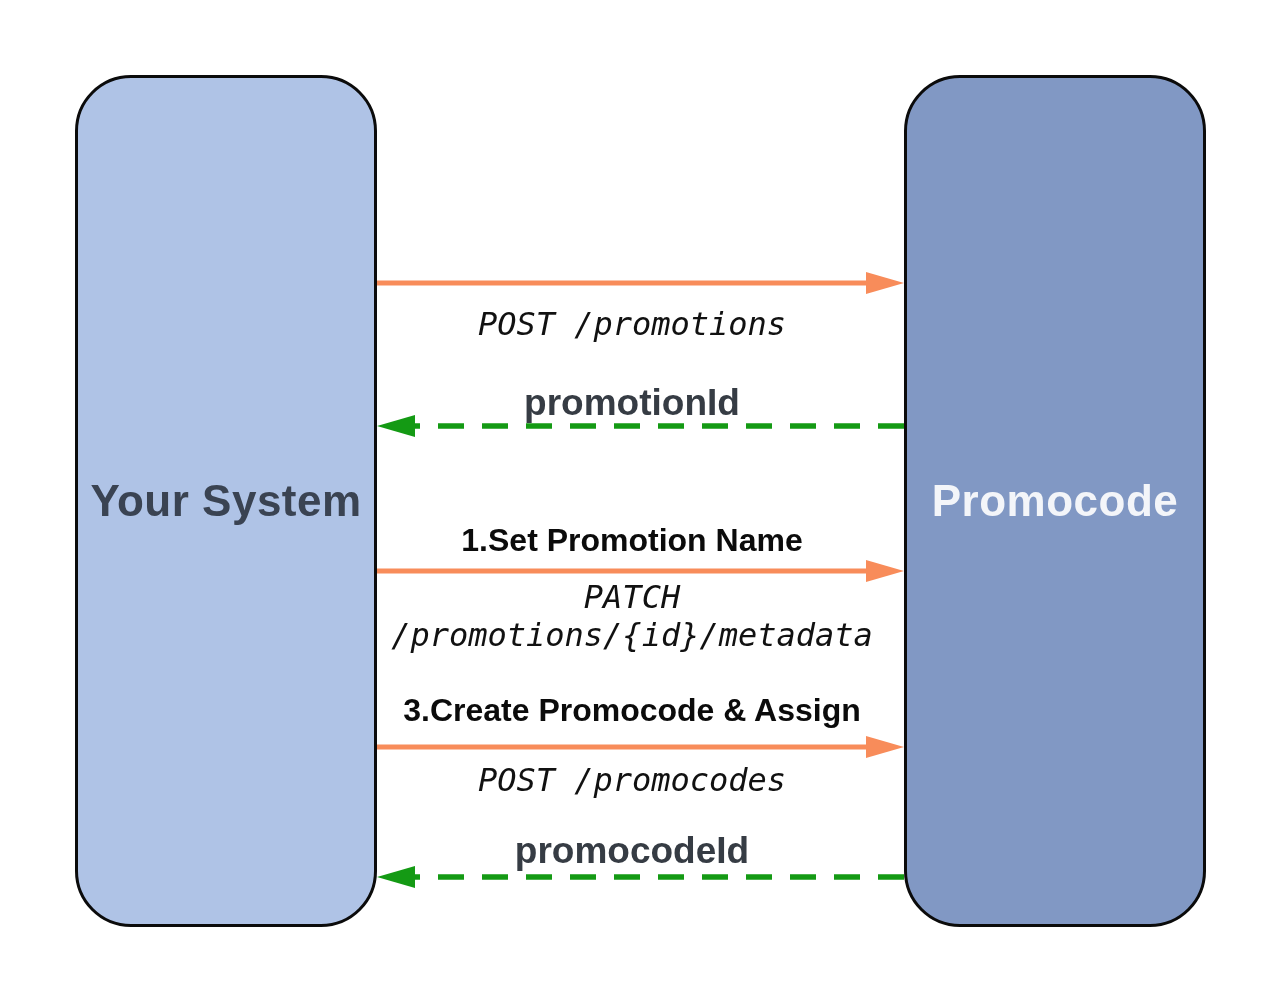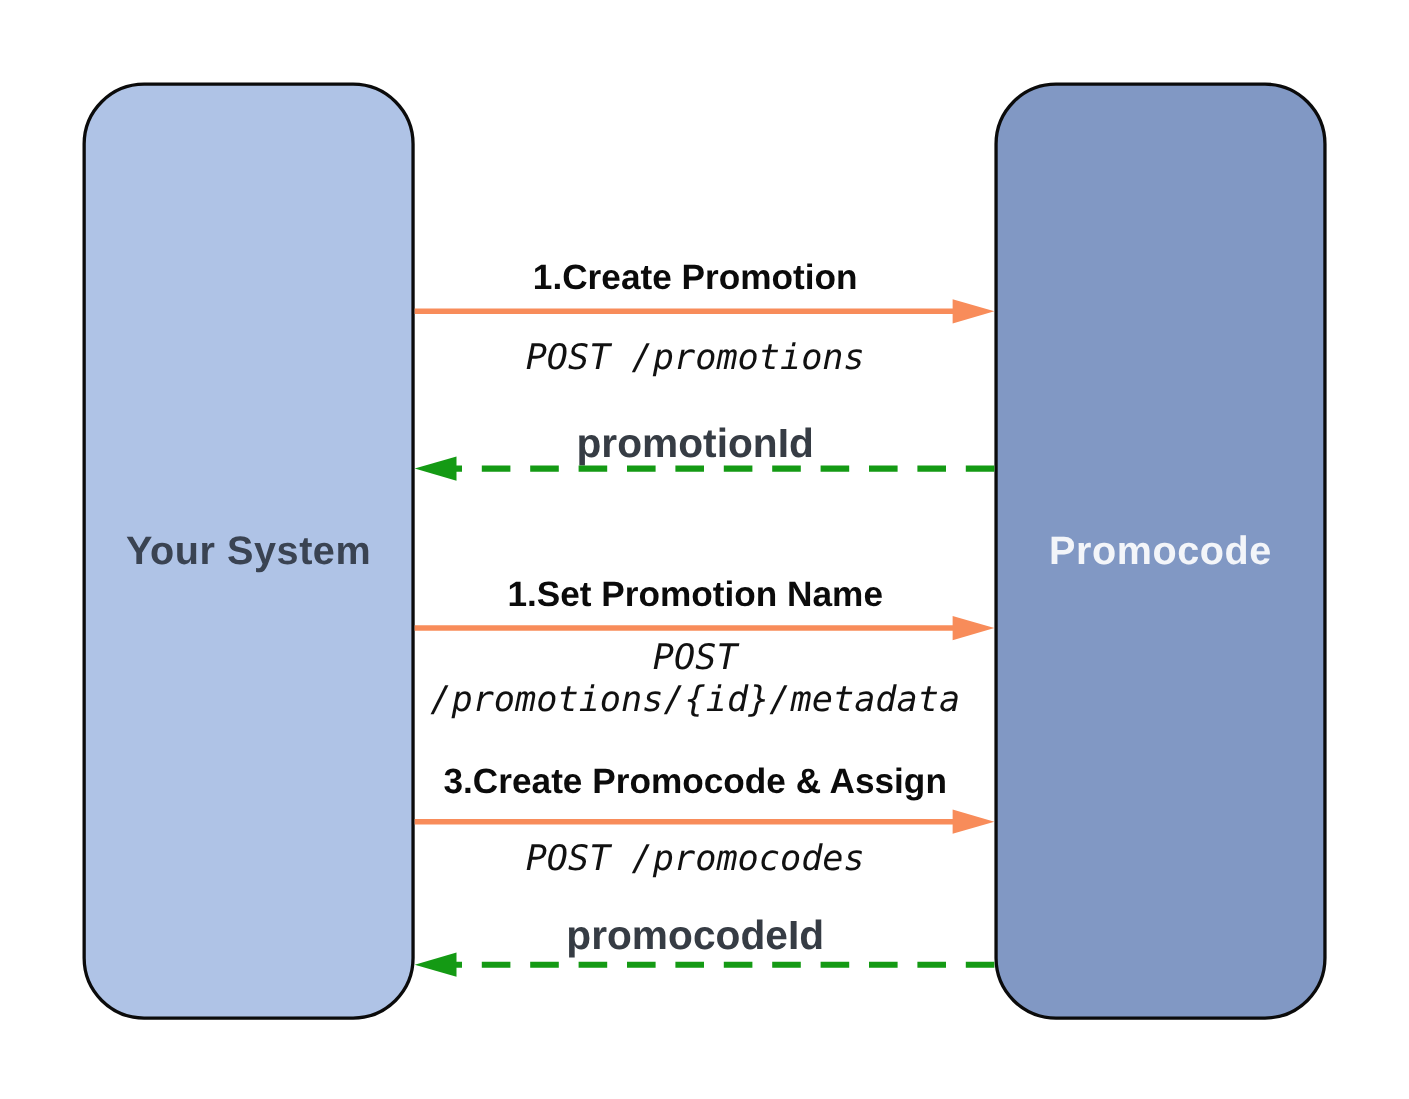--- a/index.html
+++ b/index.html
@@ -35,21 +35,21 @@
     border:3.5px solid var(--actor-border);
     border-radius:56px;
     box-sizing:border-box;
     display:flex;
     align-items:center;
     justify-content:center;
   }
   .actor-left{ left:75px;  background:var(--actor-left-bg); }
   .actor-right{ left:904px; background:var(--actor-right-bg); }
   .actor-label{
-    font-size:36px;
+    font-size:44px;
     font-weight:bold;
     letter-spacing:0.5px;
   }
   .actor-left .actor-label{ color:var(--left-label-text); }
   .actor-right .actor-label{ color:var(--right-label-text); }
 
   .msg-label{
     position:absolute;
     left:377px;
     width:510px;
@@ -110,39 +110,38 @@
 <div class="canvas">
 
   <div class="actor actor-left">
     <span class="actor-label">Your System</span>
   </div>
 
   <div class="actor actor-right">
     <span class="actor-label">Promocode</span>
   </div>
 
-  <div class="msg-label step t-step1">1.Create Promotion</div>
   <svg class="arrow-svg a-arrow1">
     <line class="arrow-line-solid" x1="0" y1="15" x2="492" y2="15"></line>
     <polygon class="arrow-head-solid" points="527,15 489,4 489,26"></polygon>
   </svg>
   <div class="msg-label endpoint t-ep1">POST /promotions</div>
 
   <div class="msg-label id-label t-id1">promotionId</div>
   <svg class="arrow-svg a-dash1">
     <line class="arrow-line-dashed" x1="527" y1="15" x2="36" y2="15"></line>
     <polygon class="arrow-head-dashed" points="0,15 38,4 38,26"></polygon>
   </svg>
 
   <div class="msg-label step t-step2">1.Set Promotion Name</div>
   <svg class="arrow-svg a-arrow2">
     <line class="arrow-line-solid" x1="0" y1="15" x2="492" y2="15"></line>
     <polygon class="arrow-head-solid" points="527,15 489,4 489,26"></polygon>
   </svg>
-  <div class="msg-label endpoint t-ep2a">POST</div>
+  <div class="msg-label endpoint t-ep2a">PATCH</div>
   <div class="msg-label endpoint t-ep2b">/promotions/{id}/metadata</div>
 
   <div class="msg-label step t-step3">3.Create Promocode &amp; Assign</div>
   <svg class="arrow-svg a-arrow3">
     <line class="arrow-line-solid" x1="0" y1="15" x2="492" y2="15"></line>
     <polygon class="arrow-head-solid" points="527,15 489,4 489,26"></polygon>
   </svg>
   <div class="msg-label id-label t-id2">promocodeId</div>
 
   <div class="msg-label endpoint t-ep3">POST /promocodes</div>

